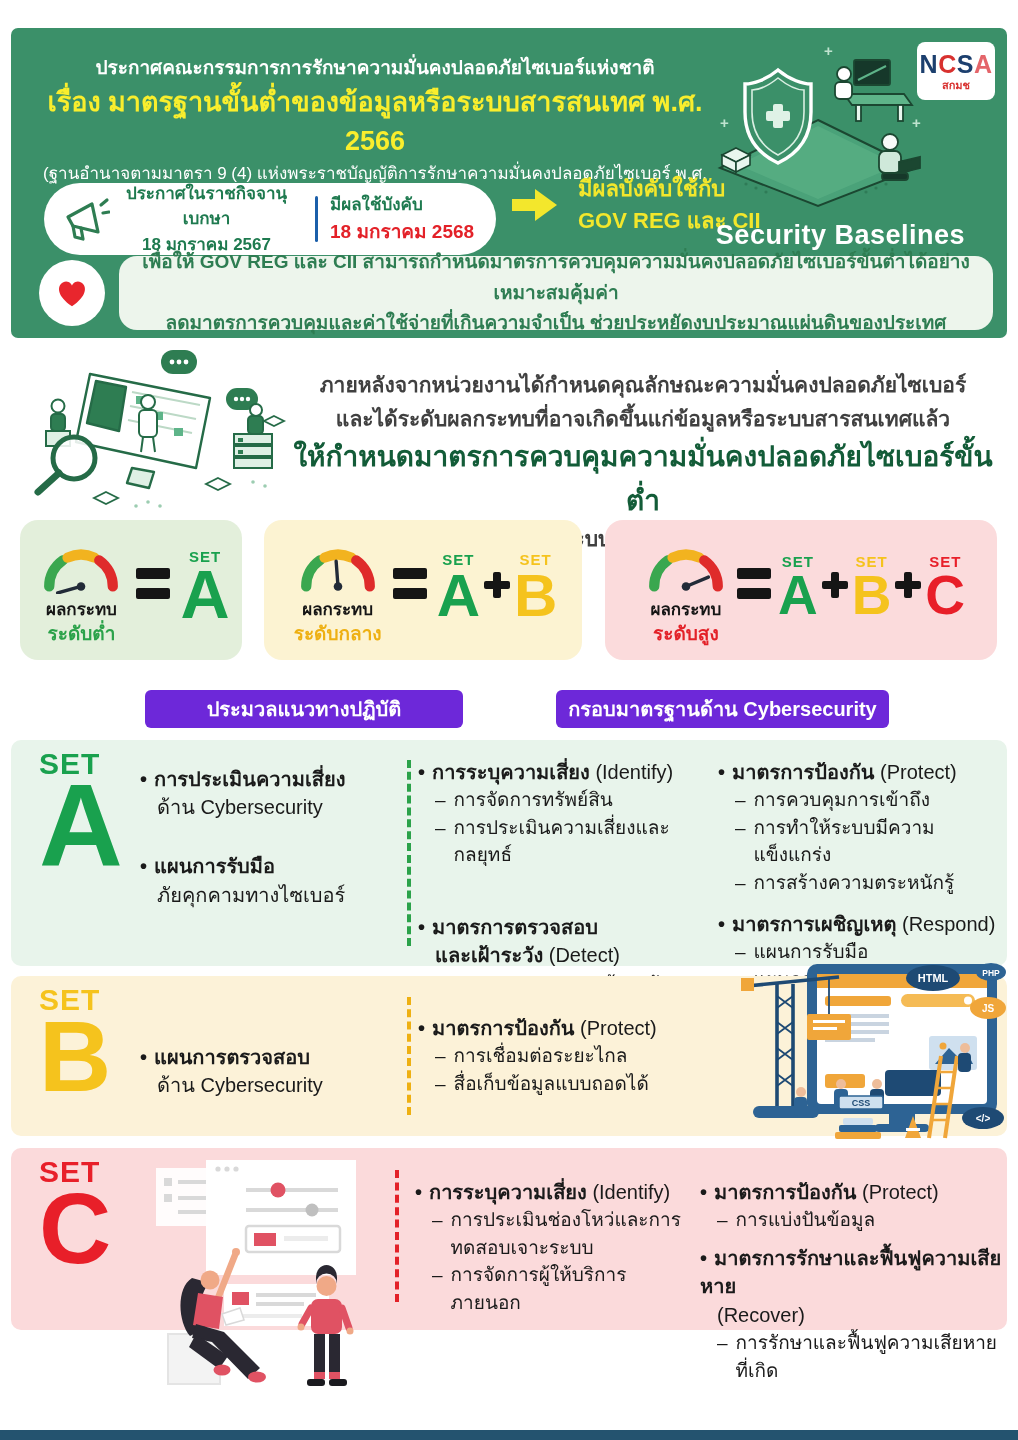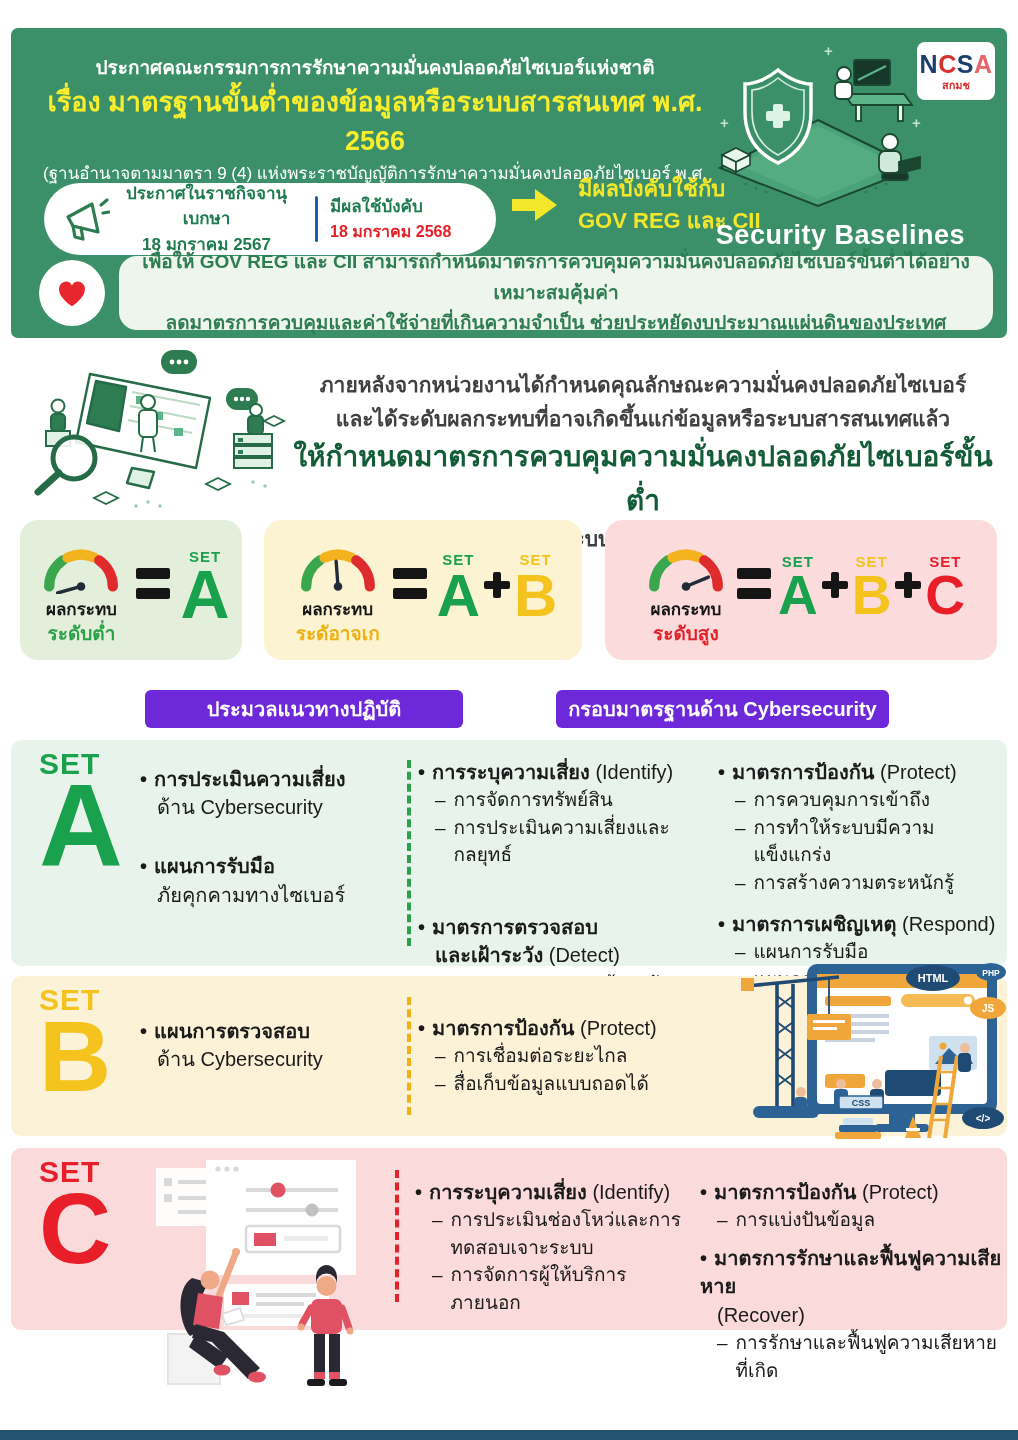--- a/index.html
+++ b/index.html
@@ -23,21 +23,21 @@
 
   .header-illustration { position:absolute; left:695px; top:8px; width:225px; height:172px; }
 
   .announce-row { position:absolute; left:33px; top:140px; height:74px; display:flex; align-items:center; }
   .announce-pill { width:452px; height:72px; background:#fff; border-radius:40px; display:flex; align-items:center; padding:0 16px 0 14px;margin-top:28px; }
   .megaphone-icon { width:52px; height:52px; flex:0 0 auto; }
   .announce-left { flex:1; text-align:center; color:#1e7a4f; font-weight:700; font-size:17px; line-height:1.5; }
   .announce-divider { width:3px; height:46px; background:#1b5faa; border-radius:2px; margin:0 12px; }
   .announce-right { width:150px; text-align:left; line-height:1.45; }
   .eff-label { color:#1e7a4f; font-weight:700; font-size:17px; }
-  .eff-date { color:#e32128; font-weight:800; font-size:16px; }
+  .eff-date { color:#e32128; font-weight:800; font-size:19px; }
   .applies-arrow { width:46px; height:38px; margin-left:16px; flex:0 0 auto; }
   .applies-text { margin-left:20px; color:#f3e72c; font-weight:800; font-size:22px; line-height:1.45; }
 
   .tagline { position:absolute; right:42px; top:192px; color:#ffffff; font-weight:800; font-size:27px; letter-spacing:0.5px; }
 
   .purpose-wrap { position:absolute; left:14px; bottom:8px; width:968px; height:74px; }
   .heart-badge { position:absolute; left:14px; top:4px; width:66px; height:66px; background:#fff; border-radius:50%; display:flex; align-items:center; justify-content:center; z-index:2; }
   .heart-badge svg { width:42px; height:42px; }
   .purpose-panel { position:absolute; left:94px; right:0; top:0; height:74px; background:#edf5ec; border-radius:18px; display:flex; flex-direction:column; justify-content:center; text-align:center; color:#2e7d52; font-size:19px; font-weight:600; line-height:1.6; padding:0 20px; }
 
@@ -89,21 +89,21 @@
 
   .vdash { position:absolute; width:0; border-left:4px dashed; }
   .vd-a { left:396px; top:20px; height:186px; border-color:#2ba24a; }
   .vd-b { left:396px; top:21px; height:118px; border-color:#eeb012; }
   .vd-c { left:384px; top:22px; height:132px; border-color:#e32128; }
 
   .col { position:absolute; color:#1a1a1a; }
   .colA1 { left:129px; top:25px; width:262px; }
   .colA2 { left:407px; top:18px; width:288px; }
   .colA3 { left:707px; top:18px; width:290px; }
-  .colB1 { left:129px; top:41px; width:262px; }
+  .colB1 { left:129px; top:67px; width:262px; }
   .colB2 { left:407px; top:38px; width:280px; }
   .colC2 { left:404px; top:30px; width:278px; }
   .colC3 { left:689px; top:30px; width:305px; }
 
   .bt { font-size:20px; font-weight:800; line-height:1.42; }
   .bt .bsuf { font-weight:400; }
   .bdot { margin-right:7px; }
   .bt2 { padding-left:17px; }
   .pdesc { font-size:20px; font-weight:400; padding-left:17px; line-height:1.45; }
   .bsub { font-size:19px; font-weight:400; line-height:1.45; padding-left:17px; display:flex; }
@@ -311,21 +311,21 @@
       <svg viewBox="0 0 92 64">
         <g fill="none" stroke-width="11" stroke-linecap="round">
           <path d="M12 56 A34 34 0 0 1 26.5 28.1" stroke="#3aa74f"></path>
           <path d="M31.6 25.2 A34 34 0 0 1 60.4 25.2" stroke="#f2b31f"></path>
           <path d="M65.5 28.1 A34 34 0 0 1 80 56" stroke="#df2b2b"></path>
         </g>
         <line x1="46" y1="56" x2="44" y2="29" stroke="#222b38" stroke-width="3.6" stroke-linecap="round"></line>
         <circle cx="46" cy="56" r="4.6" fill="#222b38"></circle>
       </svg>
       <div class="impact-label">ผลกระทบ</div>
-      <div class="level-label lv-mid">ระดัอาจเก</div>
+      <div class="level-label lv-mid">ระดับกลาง</div>
     </div>
     <div class="eq">
         <i></i>
         <i></i>
       </div>
     <div class="set-stack st-a">
       <div class="set-prefix">SET</div>
       <div class="set-letter">A</div>
     </div>
     <div class="plus"></div>

